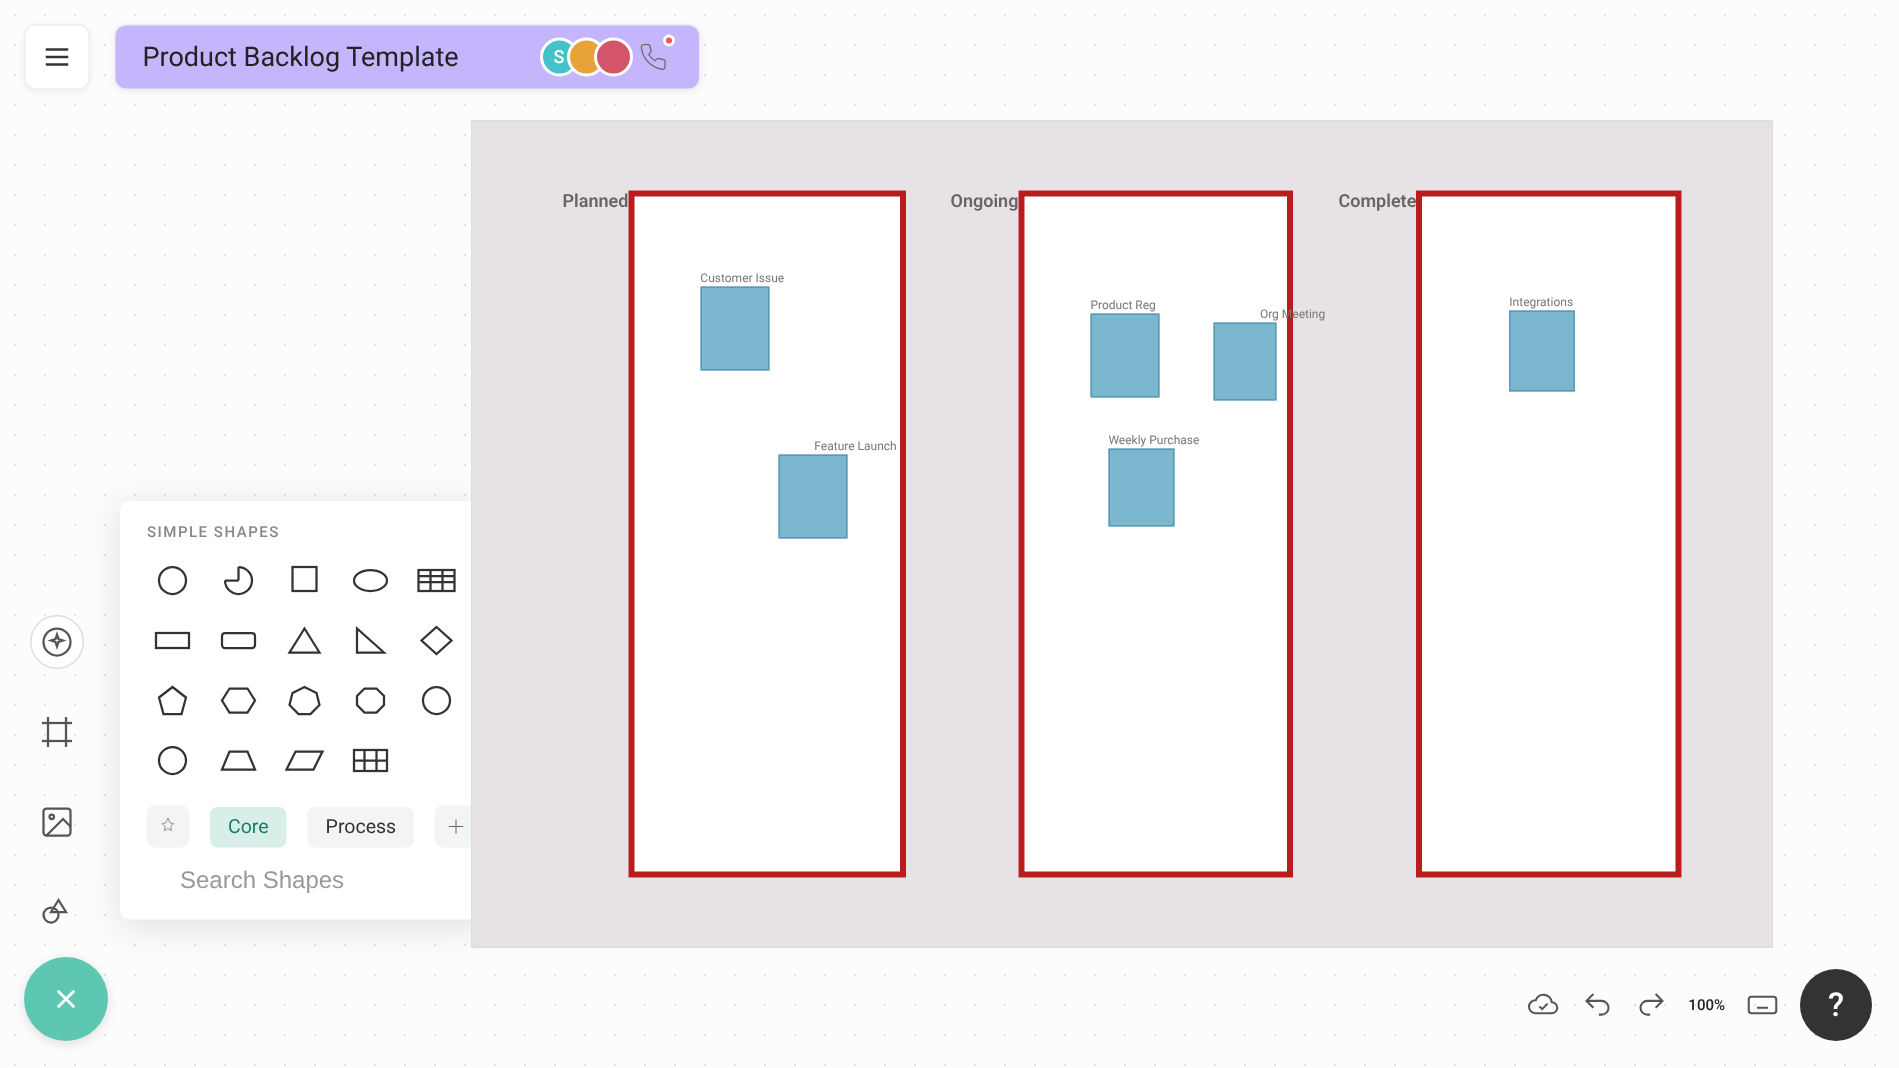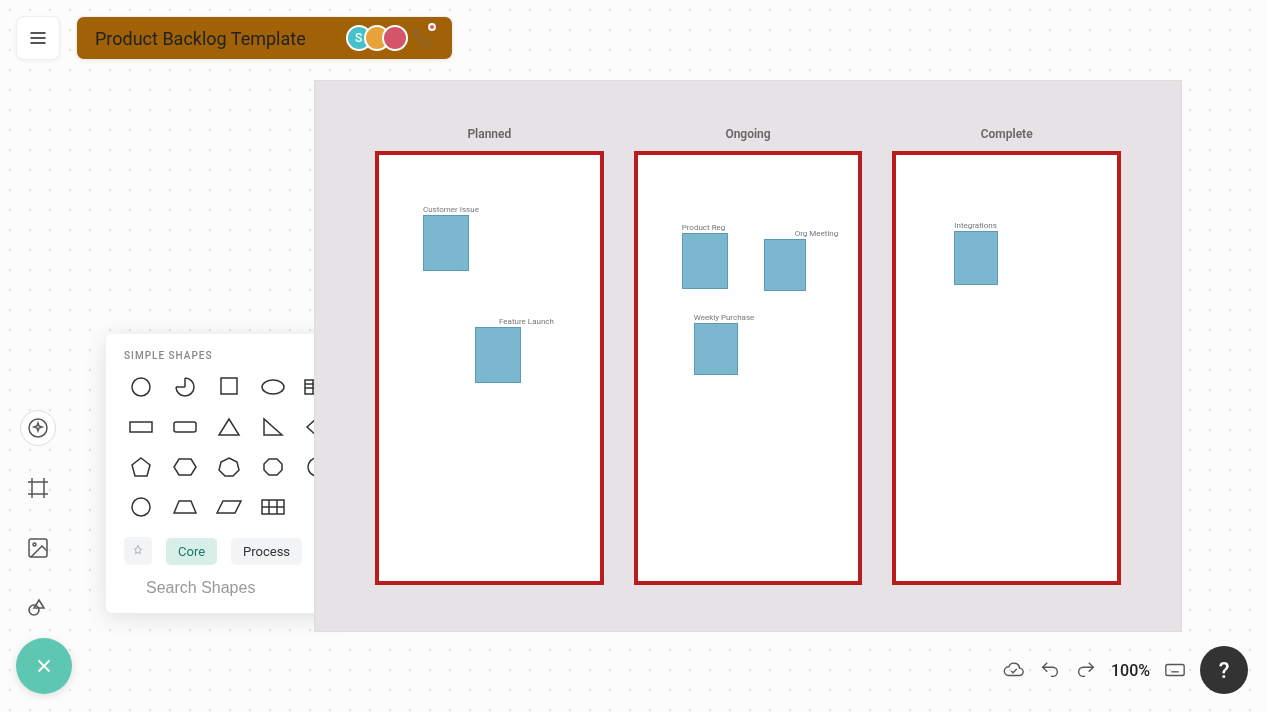--- a/index.html
+++ b/index.html
@@ -23,27 +23,27 @@
     width: 44px; height: 44px;
     background: #fff;
     border: 1px solid #eee;
     border-radius: 8px;
     display: flex; align-items: center; justify-content: center;
     box-shadow: 0 1px 4px rgba(0,0,0,0.06);
     cursor: pointer;
   }
   .hamburger-btn svg { width: 20px; height: 20px; stroke: #333; }
   .title-card {
-    background: #a16207;
+    background: #c4b5fd;
     border: 1px solid #eee;
     border-radius: 8px;
     height: 44px;
     display: flex; align-items: center;
     padding: 0 18px;
-    gap: 40px;
+    gap: 54px;
     box-shadow: 0 1px 4px rgba(0,0,0,0.06);
   }
   .title-text { font-size: 18px; color: #222; font-weight: 400; }
   .avatars { display: flex; align-items: center; }
   .avatar {
     width: 26px; height: 26px; border-radius: 50%;
     border: 2px solid #fff; margin-left: -8px;
     display: flex; align-items: center; justify-content: center;
     font-size: 12px; color: #fff; font-weight: 500;
   }
@@ -92,21 +92,20 @@
 
   
   .shapes-panel {
     position: absolute;
     left: 80px; top: 334px;
     width: 246px;
     background: #fff;
     border-radius: 6px;
     box-shadow: 0 4px 24px rgba(0,0,0,0.12);
     padding: 16px 0 8px 0;
-    margin-left: 26px;
   }
   .shapes-title {
     font-size: 10px; letter-spacing: 1px;
     color: #888; font-weight: 500;
     padding: 0 18px 12px 18px;
   }
   .shape-grid {
     display: grid;
     grid-template-columns: repeat(5, 1fr);
     gap: 12px 10px;
@@ -167,21 +166,21 @@
     width: 868px; height: 552px;
     background: #e6e2e5;
     border: 1px solid #ddd;
   }
   .columns {
     display: flex;
     gap: 30px;
     padding: 46px 60px;
     height: 100%;
   }
-  .col { flex: 1; display: flex; flex-direction: column; }
+  .col { flex: 1; display: flex; flex-direction: row; }
   .col-title {
     text-align: center;
     font-size: 12px; color: #666; font-weight: 600;
     margin-bottom: 10px;
   }
   .col-body {
     flex: 1;
     background: #fff;
     border: 4px solid #b91c1c;
     position: relative;
@@ -201,21 +200,21 @@
   .bottom-right {
     position: absolute;
     right: 18px; bottom: 18px;
     display: flex; align-items: center; gap: 14px;
   }
   .br-icon {
     display: flex; align-items: center; justify-content: center;
     cursor: pointer;
   }
   .br-icon svg { width: 22px; height: 22px; stroke: #555; fill: none; stroke-width: 1.5; }
-  .zoom-txt { font-size: 16px; color: #222; font-weight: 500; }
+  .zoom-txt { font-size: 10px; color: #222; font-weight: 500; }
   .help-fab {
     width: 48px; height: 48px; border-radius: 50%;
     background: #333;
     display: flex; align-items: center; justify-content: center;
     color: #fff; font-size: 22px; font-weight: 500;
     cursor: pointer;
   }
 </style>
 </head>
 <body>

